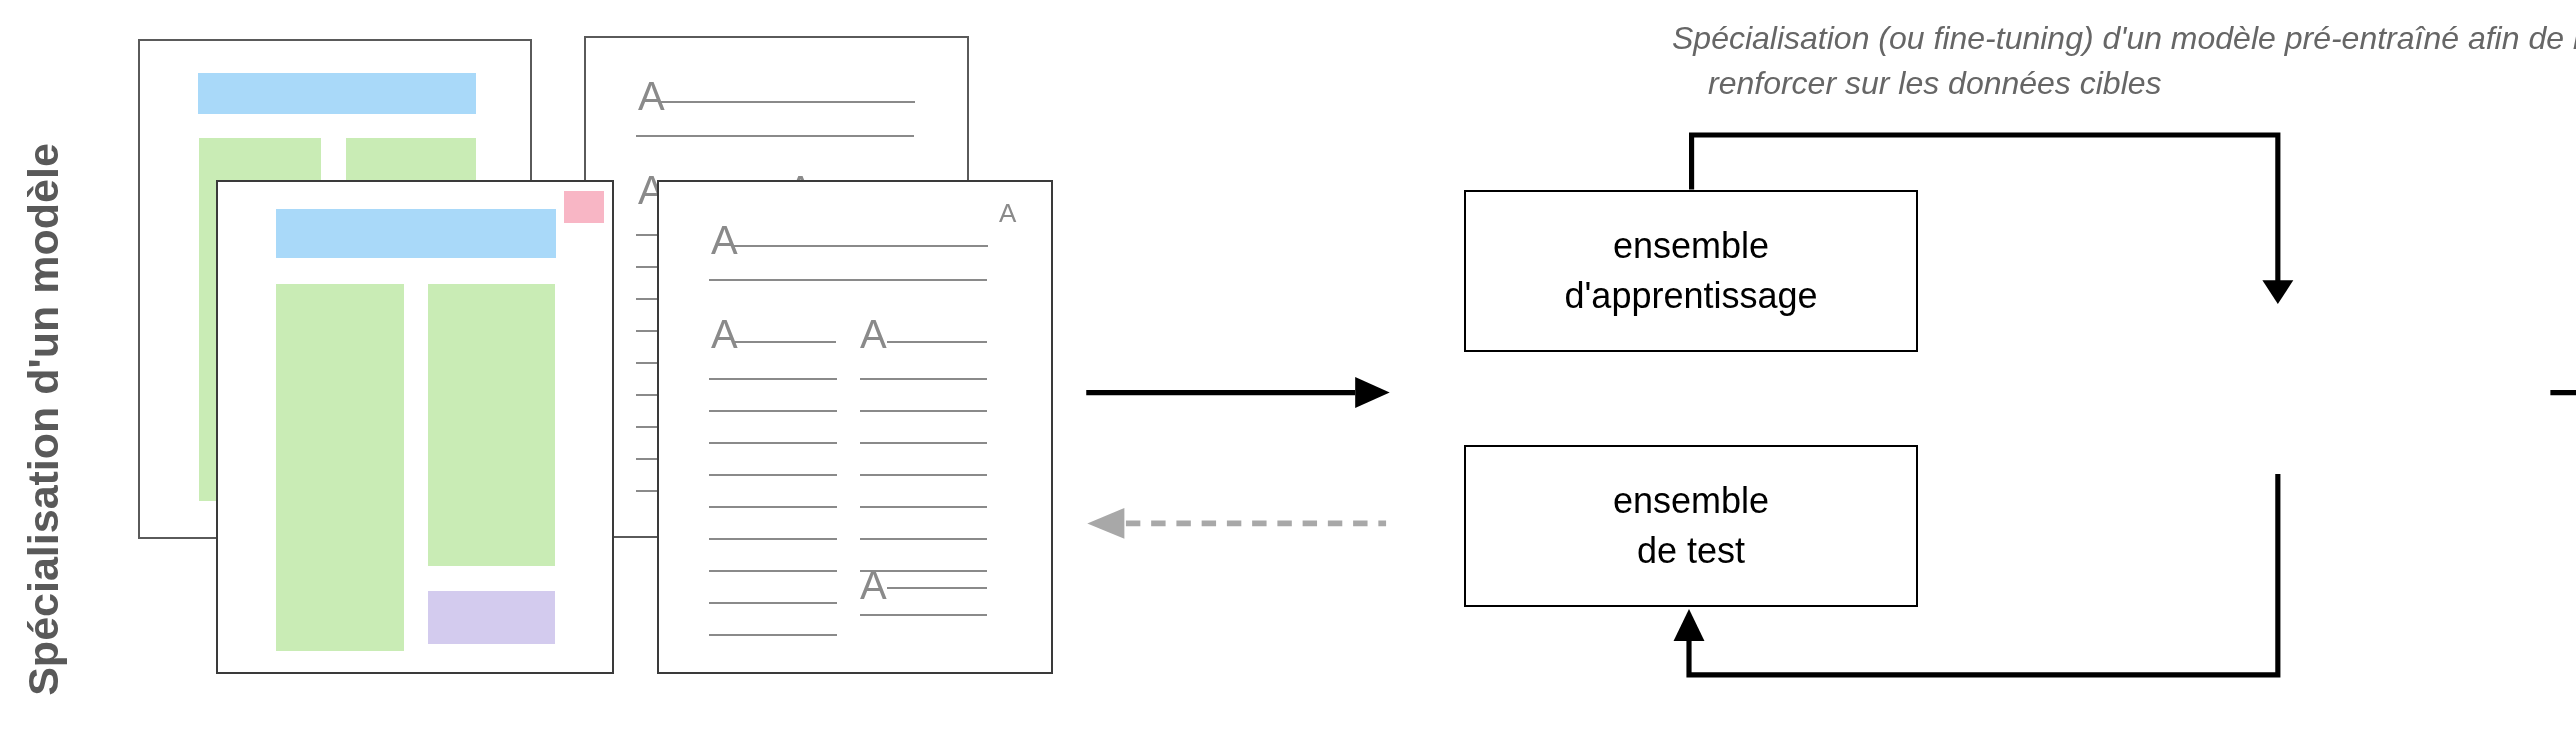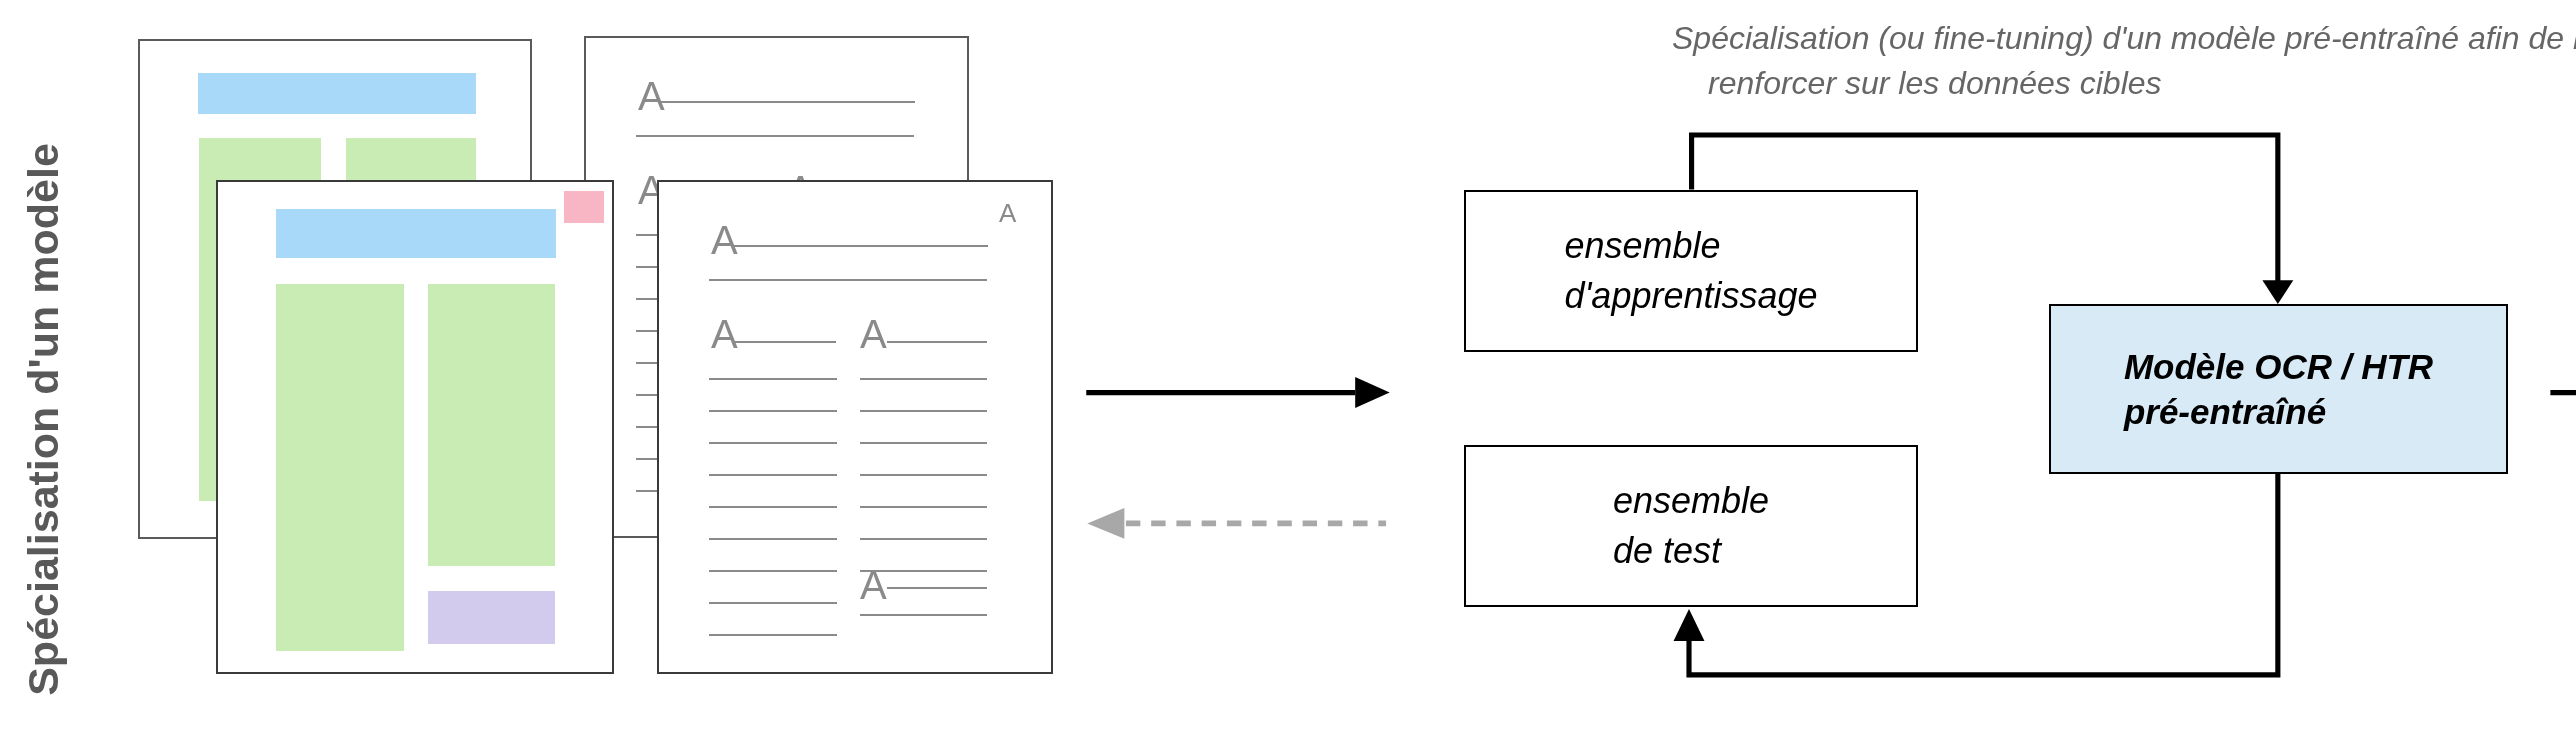--- a/index.html
+++ b/index.html
@@ -15,21 +15,21 @@
   
   .page{position:absolute;background:#ffffff;box-sizing:border-box;}
   .page.back{border:2.1px solid var(--border-back);z-index:1;}
   .page.front{border:2.6px solid var(--border-front);z-index:2;}
   .blk{position:absolute;}
   .rline{position:absolute;height:2.1px;background:var(--line);}
   .aglyph{position:absolute;color:var(--line);line-height:1;font-weight:400;}
 
   
   .fbox{position:absolute;box-sizing:border-box;border:2.6px solid #000;background:#fff;
-        display:flex;align-items:center;justify-content:center;z-index:6;font-style:italic;}
+        display:flex;align-items:center;justify-content:center;text-align:center;z-index:6;}
   .fbox span{white-space:pre-line;font-size:36px;line-height:1.38;color:#000;}
   .fbox.model span{font-weight:700;font-size:35px;line-height:1.3;}
 
   
   .cap{position:absolute;font-style:italic;color:var(--caption);font-size:32px;
        line-height:1.0;white-space:nowrap;z-index:7;}
   .cap.center{text-align:center;white-space:nowrap;}
 
   svg.flow{position:absolute;left:0;top:0;z-index:5;}
 </style>
@@ -146,21 +146,17 @@
   </svg>
 
   <div class="fbox" style="left:1464px;top:190px;width:454px;height:162px;">
     <span>ensemble
 d'apprentissage</span>
   </div>
   <div class="fbox" style="left:1464px;top:445px;width:454px;height:162px;">
     <span>ensemble
 de test</span>
   </div>
-  <div class="fbox model" style="left:2049px;top:304px;width:459px;height:170px;background:var(--bluefill);">
-    <span>Modèle OCR / HTR
-pré-entraîné</span>
-  </div>
 
   <div class="cap" style="left:1672px;top:21.6px;">Spécialisation (ou fine-tuning) d'un modèle pré-entraîné afin de le</div>
   <div class="cap" style="left:1672px;top:67px;margin-left:36px;">renforcer sur les données cibles</div>
 </div>
 
 
 </body></html>

